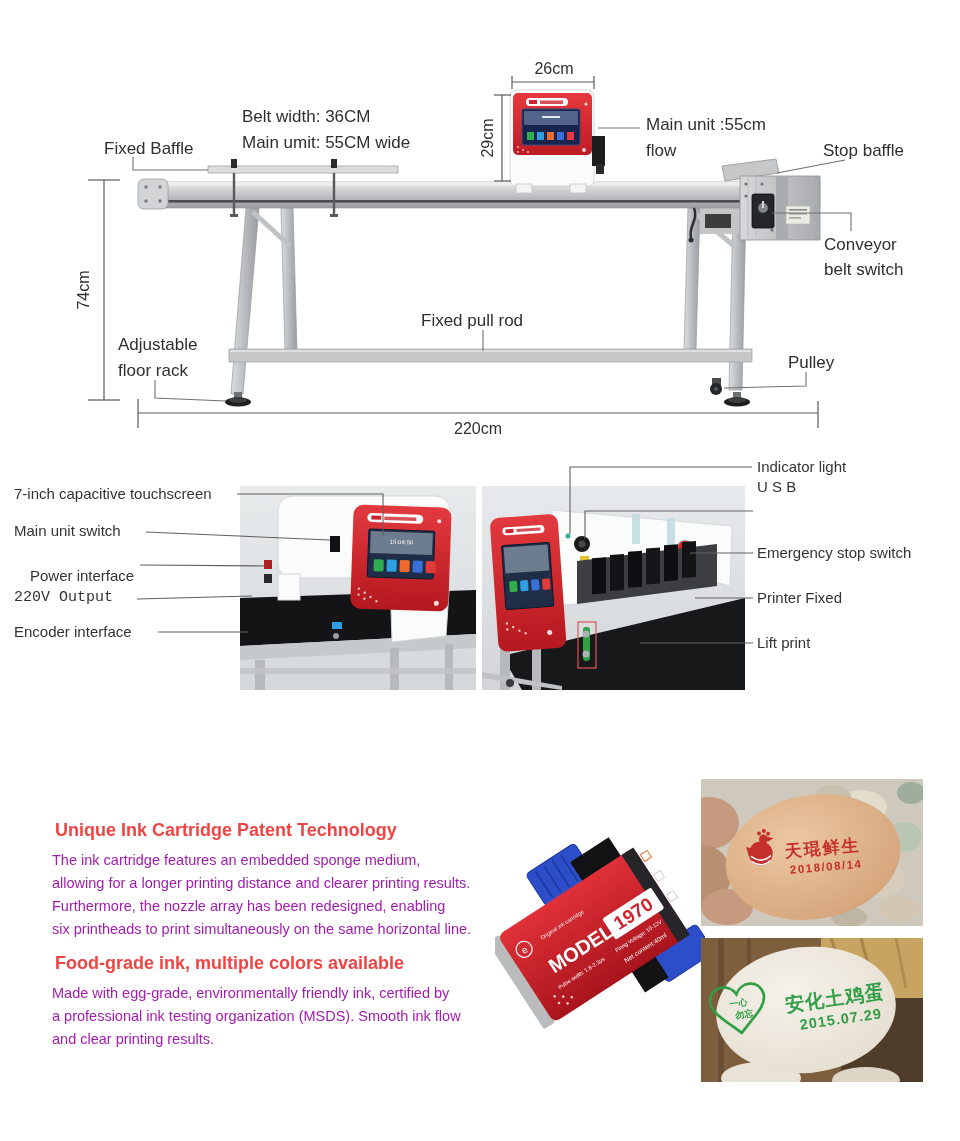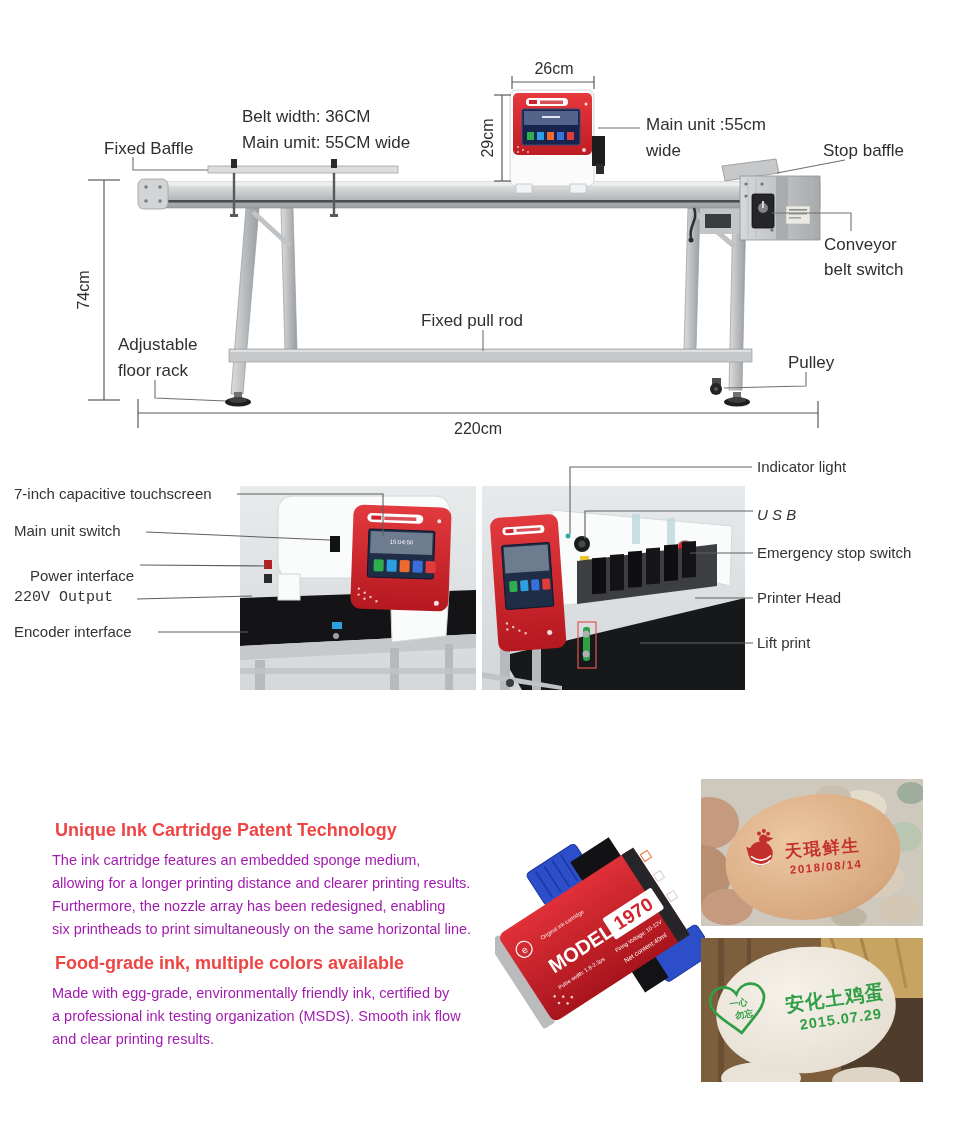--- a/index.html
+++ b/index.html
@@ -180,21 +180,21 @@
       <polyline points="806,372 806,386 724,388"></polyline>
     </g>
   </svg>
 
   <div class="lbl" style="left:104px;top:138px;">Fixed Baffle</div>
   <div class="lbl" style="left:242px;top:106px;">Belt width: 36CM</div>
   <div class="lbl" style="left:242px;top:132px;">Main umit: 55CM wide</div>
   <div class="dim" style="left:512px;top:60px;width:84px;text-align:center;">26cm</div>
   <div class="dim rot" style="left:458px;top:129px;width:60px;">29cm</div>
   <div class="lbl" style="left:646px;top:114px;">Main unit :55cm</div>
-  <div class="lbl" style="left:646px;top:140px;">wide</div>
+  <div class="lbl" style="left:646px;top:140px;">flow</div>
   <div class="lbl" style="left:823px;top:140px;">Stop baffle</div>
   <div class="lbl" style="left:824px;top:234px;">Conveyor</div>
   <div class="lbl" style="left:824px;top:259px;">belt switch</div>
   <div class="dim rot" style="left:54px;top:281px;width:60px;">74cm</div>
   <div class="lbl" style="left:421px;top:310px;">Fixed pull rod</div>
   <div class="lbl" style="left:118px;top:334px;">Adjustable</div>
   <div class="lbl" style="left:118px;top:360px;">floor rack</div>
   <div class="lbl" style="left:788px;top:352px;">Pulley</div>
   <div class="dim" style="left:438px;top:420px;width:80px;text-align:center;">220cm</div>
 
@@ -351,23 +351,23 @@
       <line x1="640" y1="643" x2="753" y2="643"></line>
     </g>
   </svg>
 
   <div class="clbl" style="left:14px;top:484px;">7-inch capacitive touchscreen</div>
   <div class="clbl" style="left:14px;top:521px;">Main unit switch</div>
   <div class="clbl" style="left:30px;top:554px;margin-top:12px;">Power interface</div>
   <div class="clbl" style="left:14px;top:588px;font-family:Liberation Mono, monospace;">220V Output</div>
   <div class="clbl" style="left:14px;top:622px;">Encoder interface</div>
   <div class="clbl" style="left:757px;top:457px;">Indicator light</div>
-  <div class="clbl" style="left:757px;top:505px;font-style:italic;">U S B</div>
+  <div class="clbl" style="left:757px;top:477px;">U S B</div>
   <div class="clbl" style="left:757px;top:543px;text-align:center;">Emergency stop switch</div>
-  <div class="clbl" style="left:757px;top:588px;">Printer Head</div>
+  <div class="clbl" style="left:757px;top:588px;">Printer Fixed</div>
   <div class="clbl" style="left:757px;top:633px;">Lift print</div>
 
   <div class="h-title" style="left:55px;top:820px;">Unique Ink Cartridge Patent Technology</div>
   <div class="body-text" style="left:52px;top:849px;">The ink cartridge features an embedded sponge medium,
 allowing for a longer printing distance and clearer printing results.
 Furthermore, the nozzle array has been redesigned, enabling
 six printheads to print simultaneously on the same horizontal line.</div>
   <div class="h-title" style="left:55px;top:953px;">Food-grade ink, multiple colors available</div>
   <div class="body-text" style="left:52px;top:982px;">Made with egg-grade, environmentally friendly ink, certified by
 a professional ink testing organization (MSDS). Smooth ink flow

